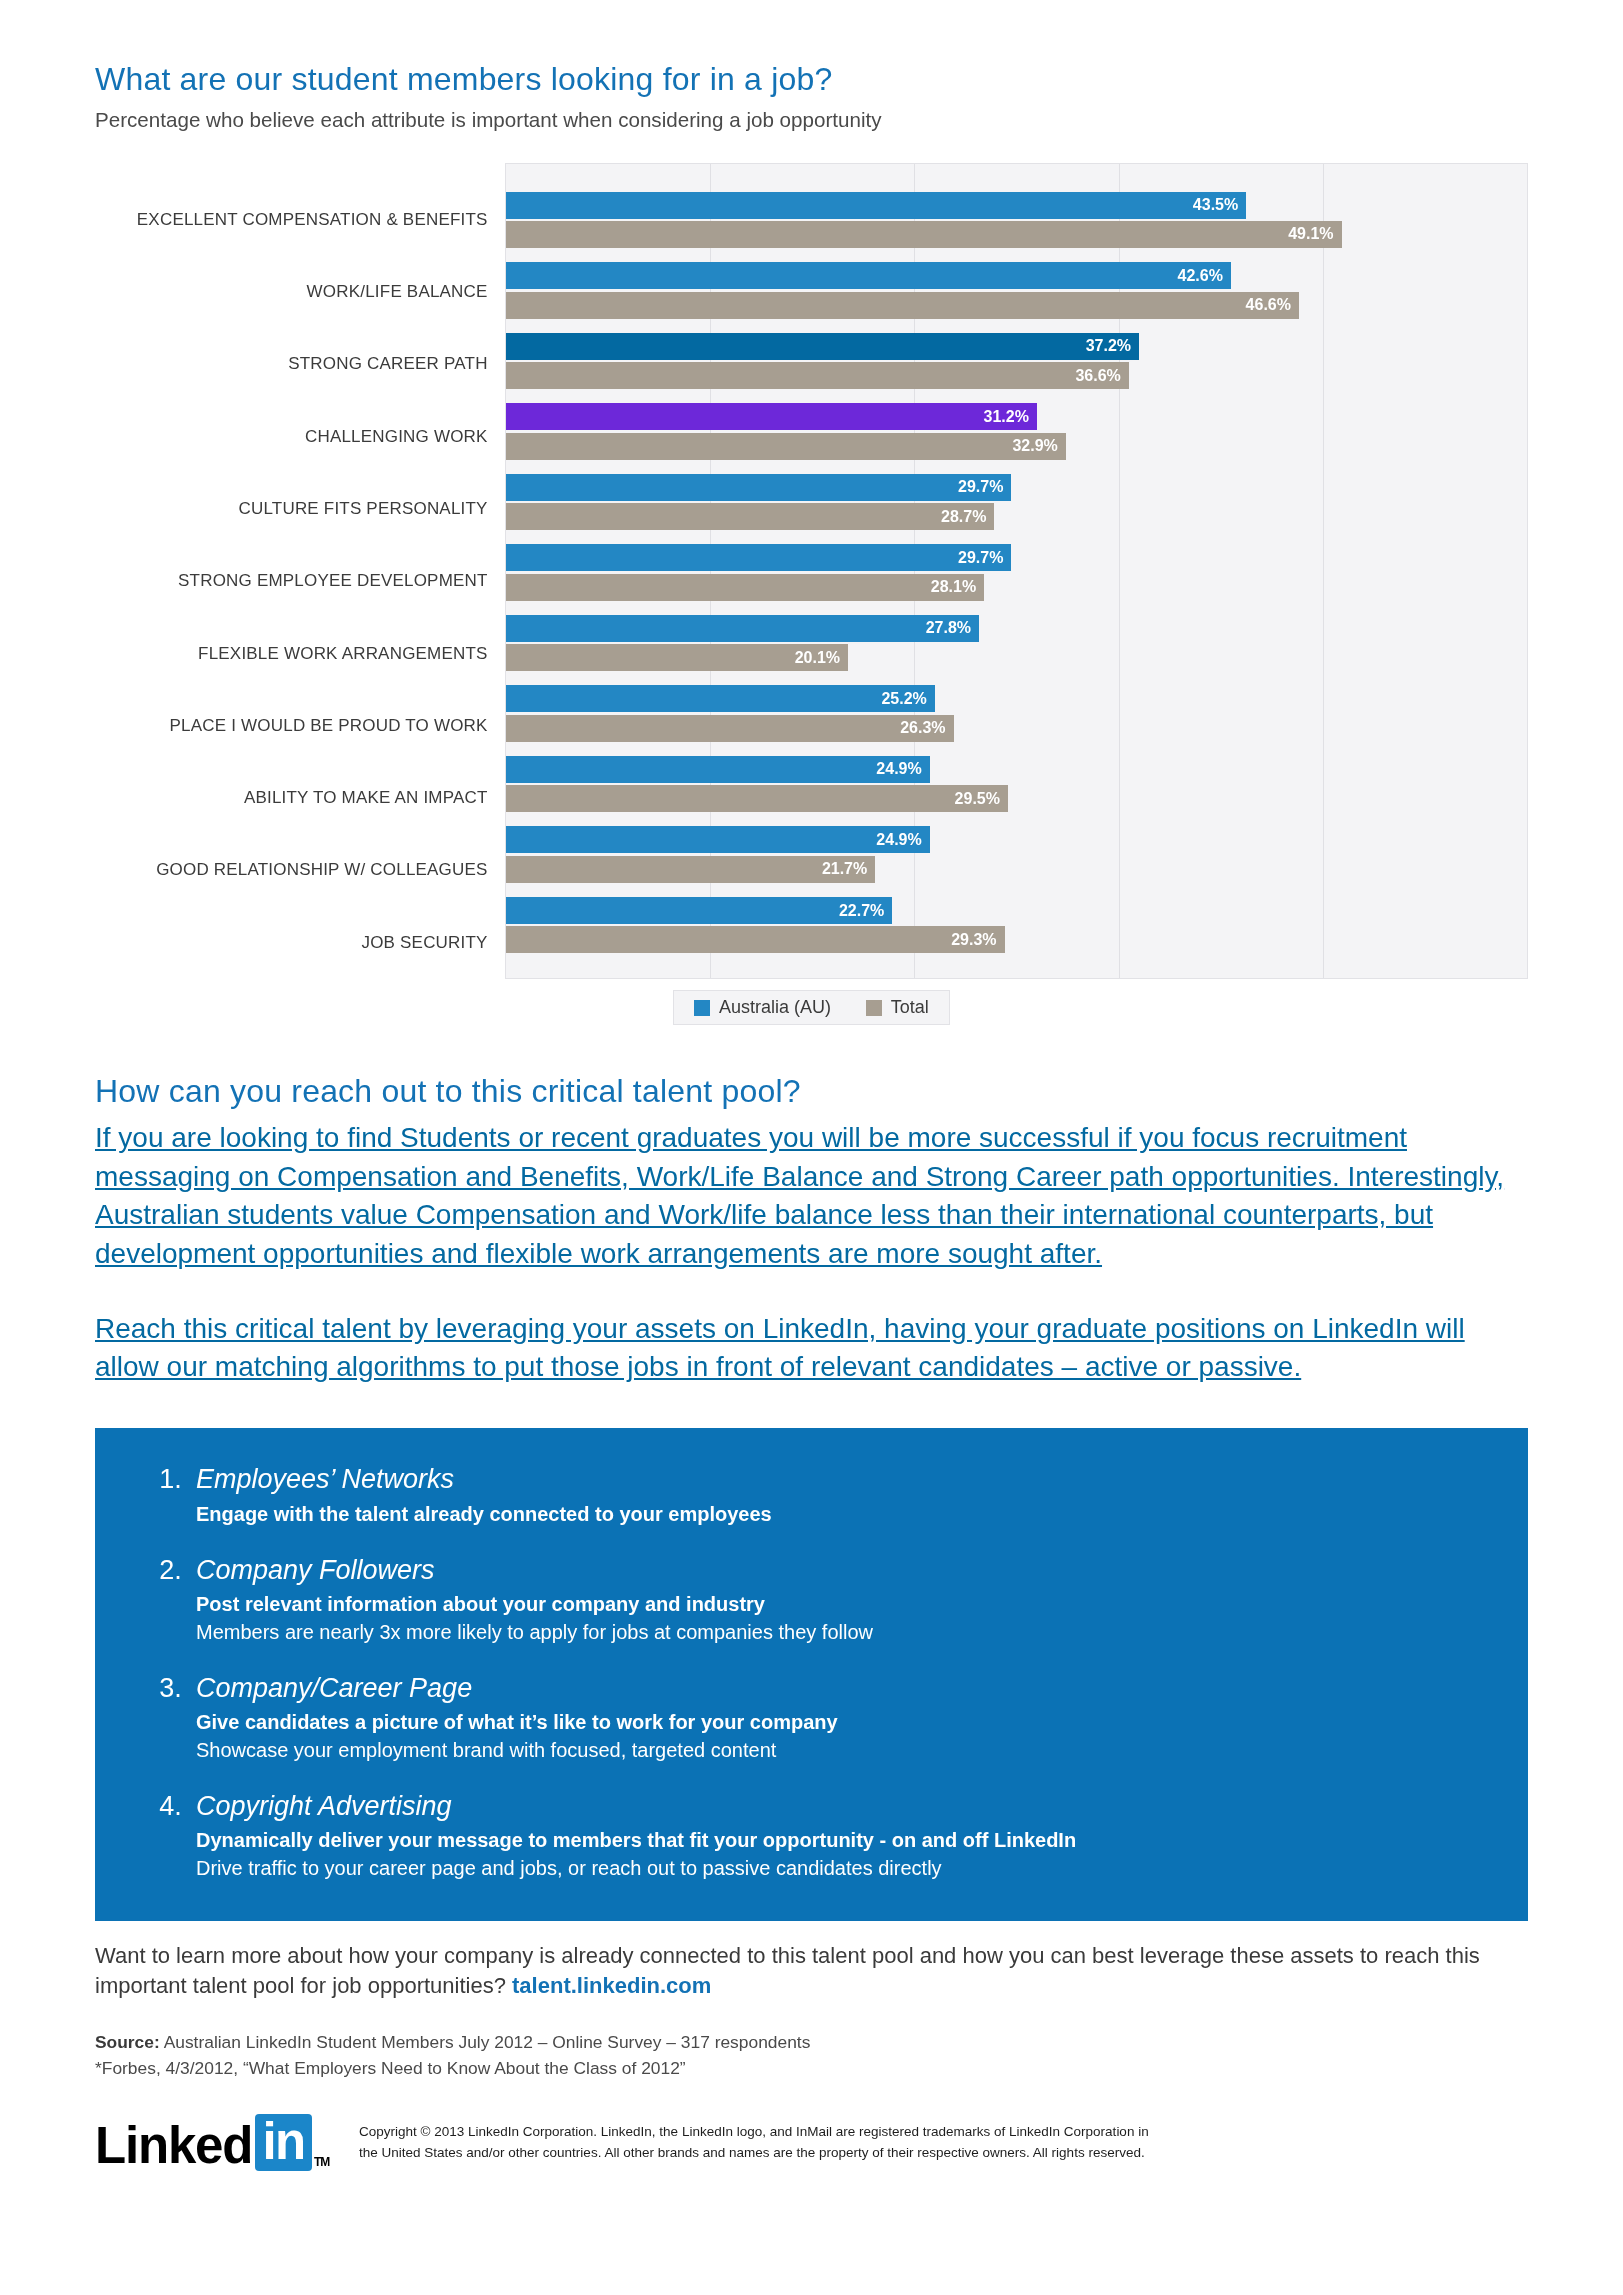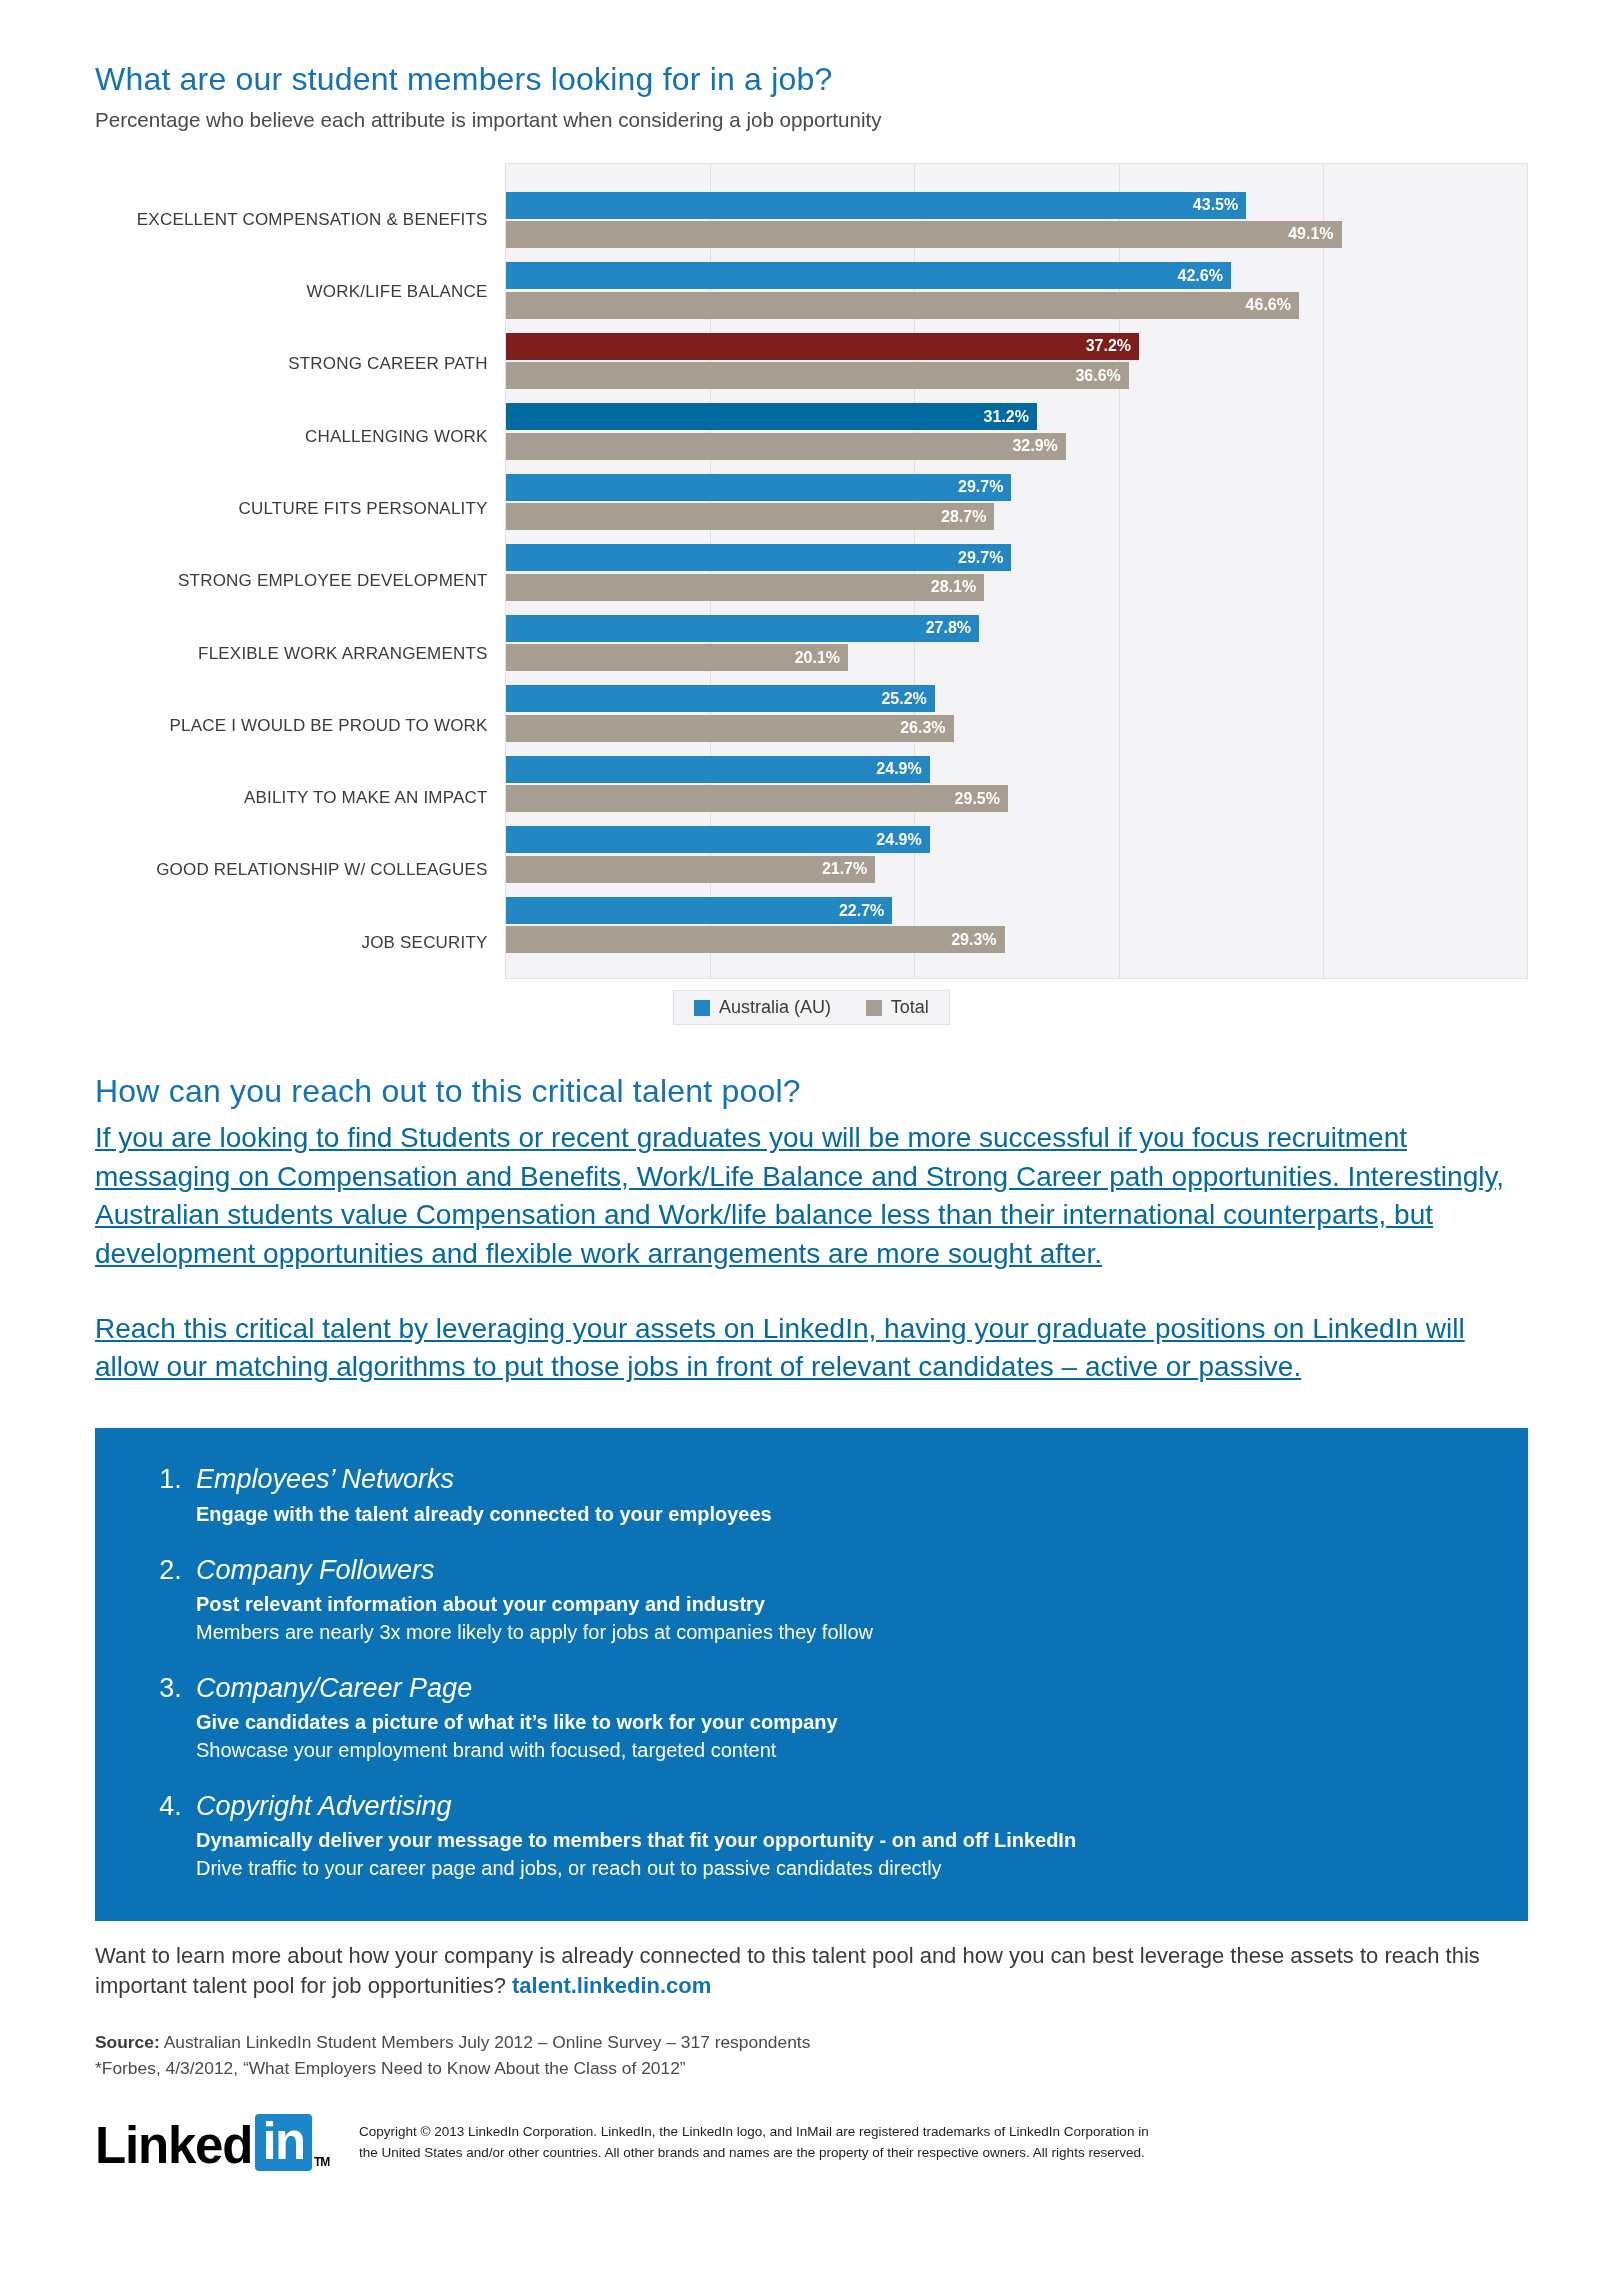--- a/index.html
+++ b/index.html
@@ -303,29 +303,29 @@
           </div>
           <div class="group">
             <div class="bar au" style="width: 71%; background: rgb(35, 135, 196);">
               <span>42.6%</span>
             </div>
             <div class="bar total" style="width: 77.6667%; background: rgb(167, 158, 145);">
               <span>46.6%</span>
             </div>
           </div>
           <div class="group">
-            <div class="bar au" style="width: 62%; background: #7f1d1d;">
+            <div class="bar au" style="width: 62%; background: #0369a1;">
               <span>37.2%</span>
             </div>
             <div class="bar total" style="width: 61%; background: rgb(167, 158, 145);">
               <span>36.6%</span>
             </div>
           </div>
           <div class="group">
-            <div class="bar au" style="width: 52%; background: #0369a1;">
+            <div class="bar au" style="width: 52%; background: #6d28d9;">
               <span>31.2%</span>
             </div>
             <div class="bar total" style="width: 54.8333%; background: rgb(167, 158, 145);">
               <span>32.9%</span>
             </div>
           </div>
           <div class="group">
             <div class="bar au" style="width: 49.5%; background: rgb(35, 135, 196);">
               <span>29.7%</span>
             </div>

